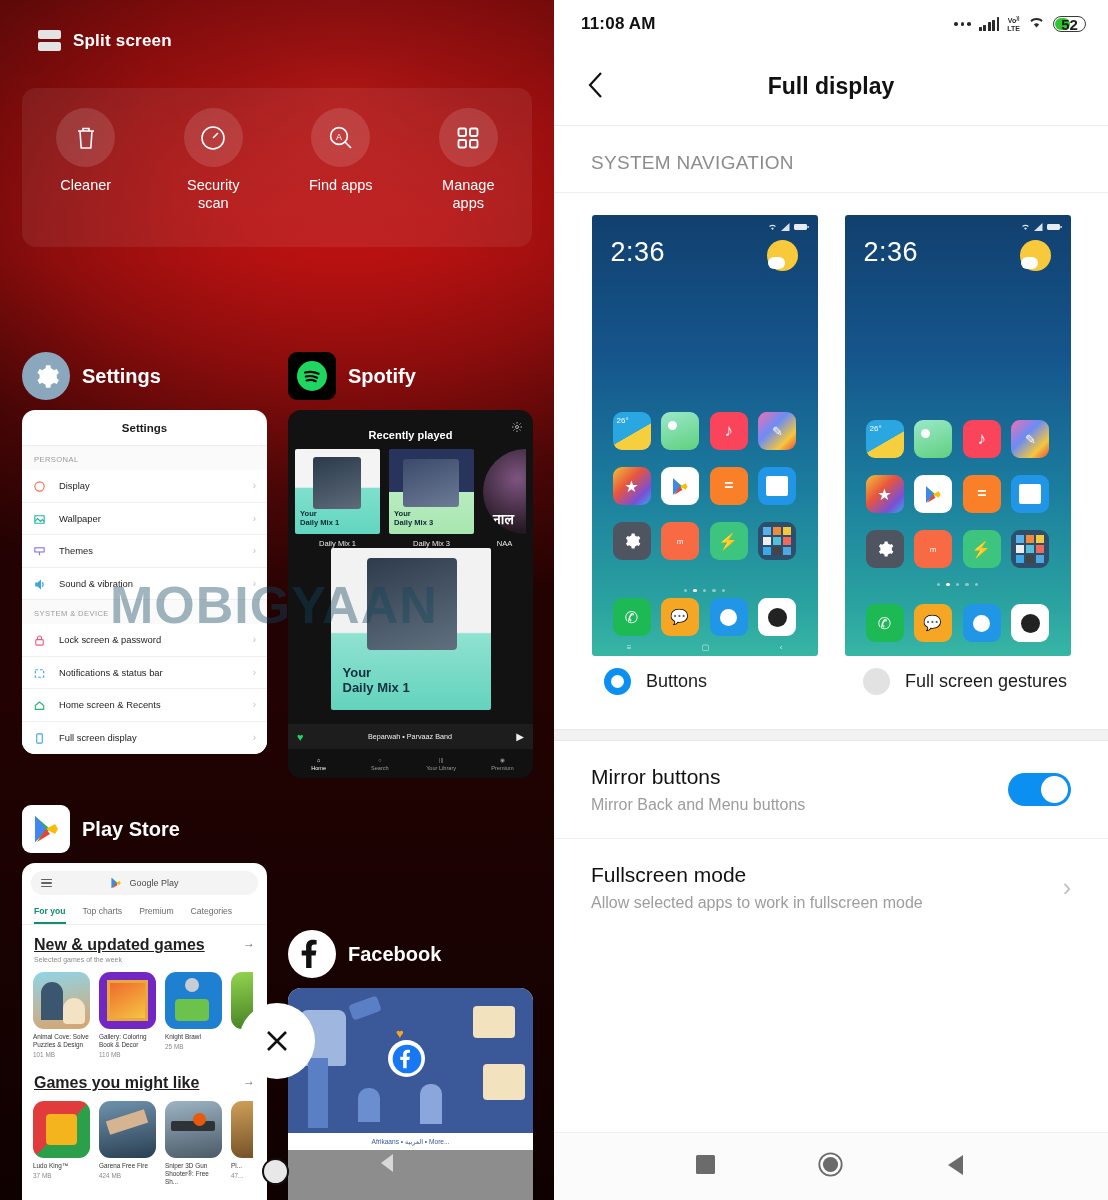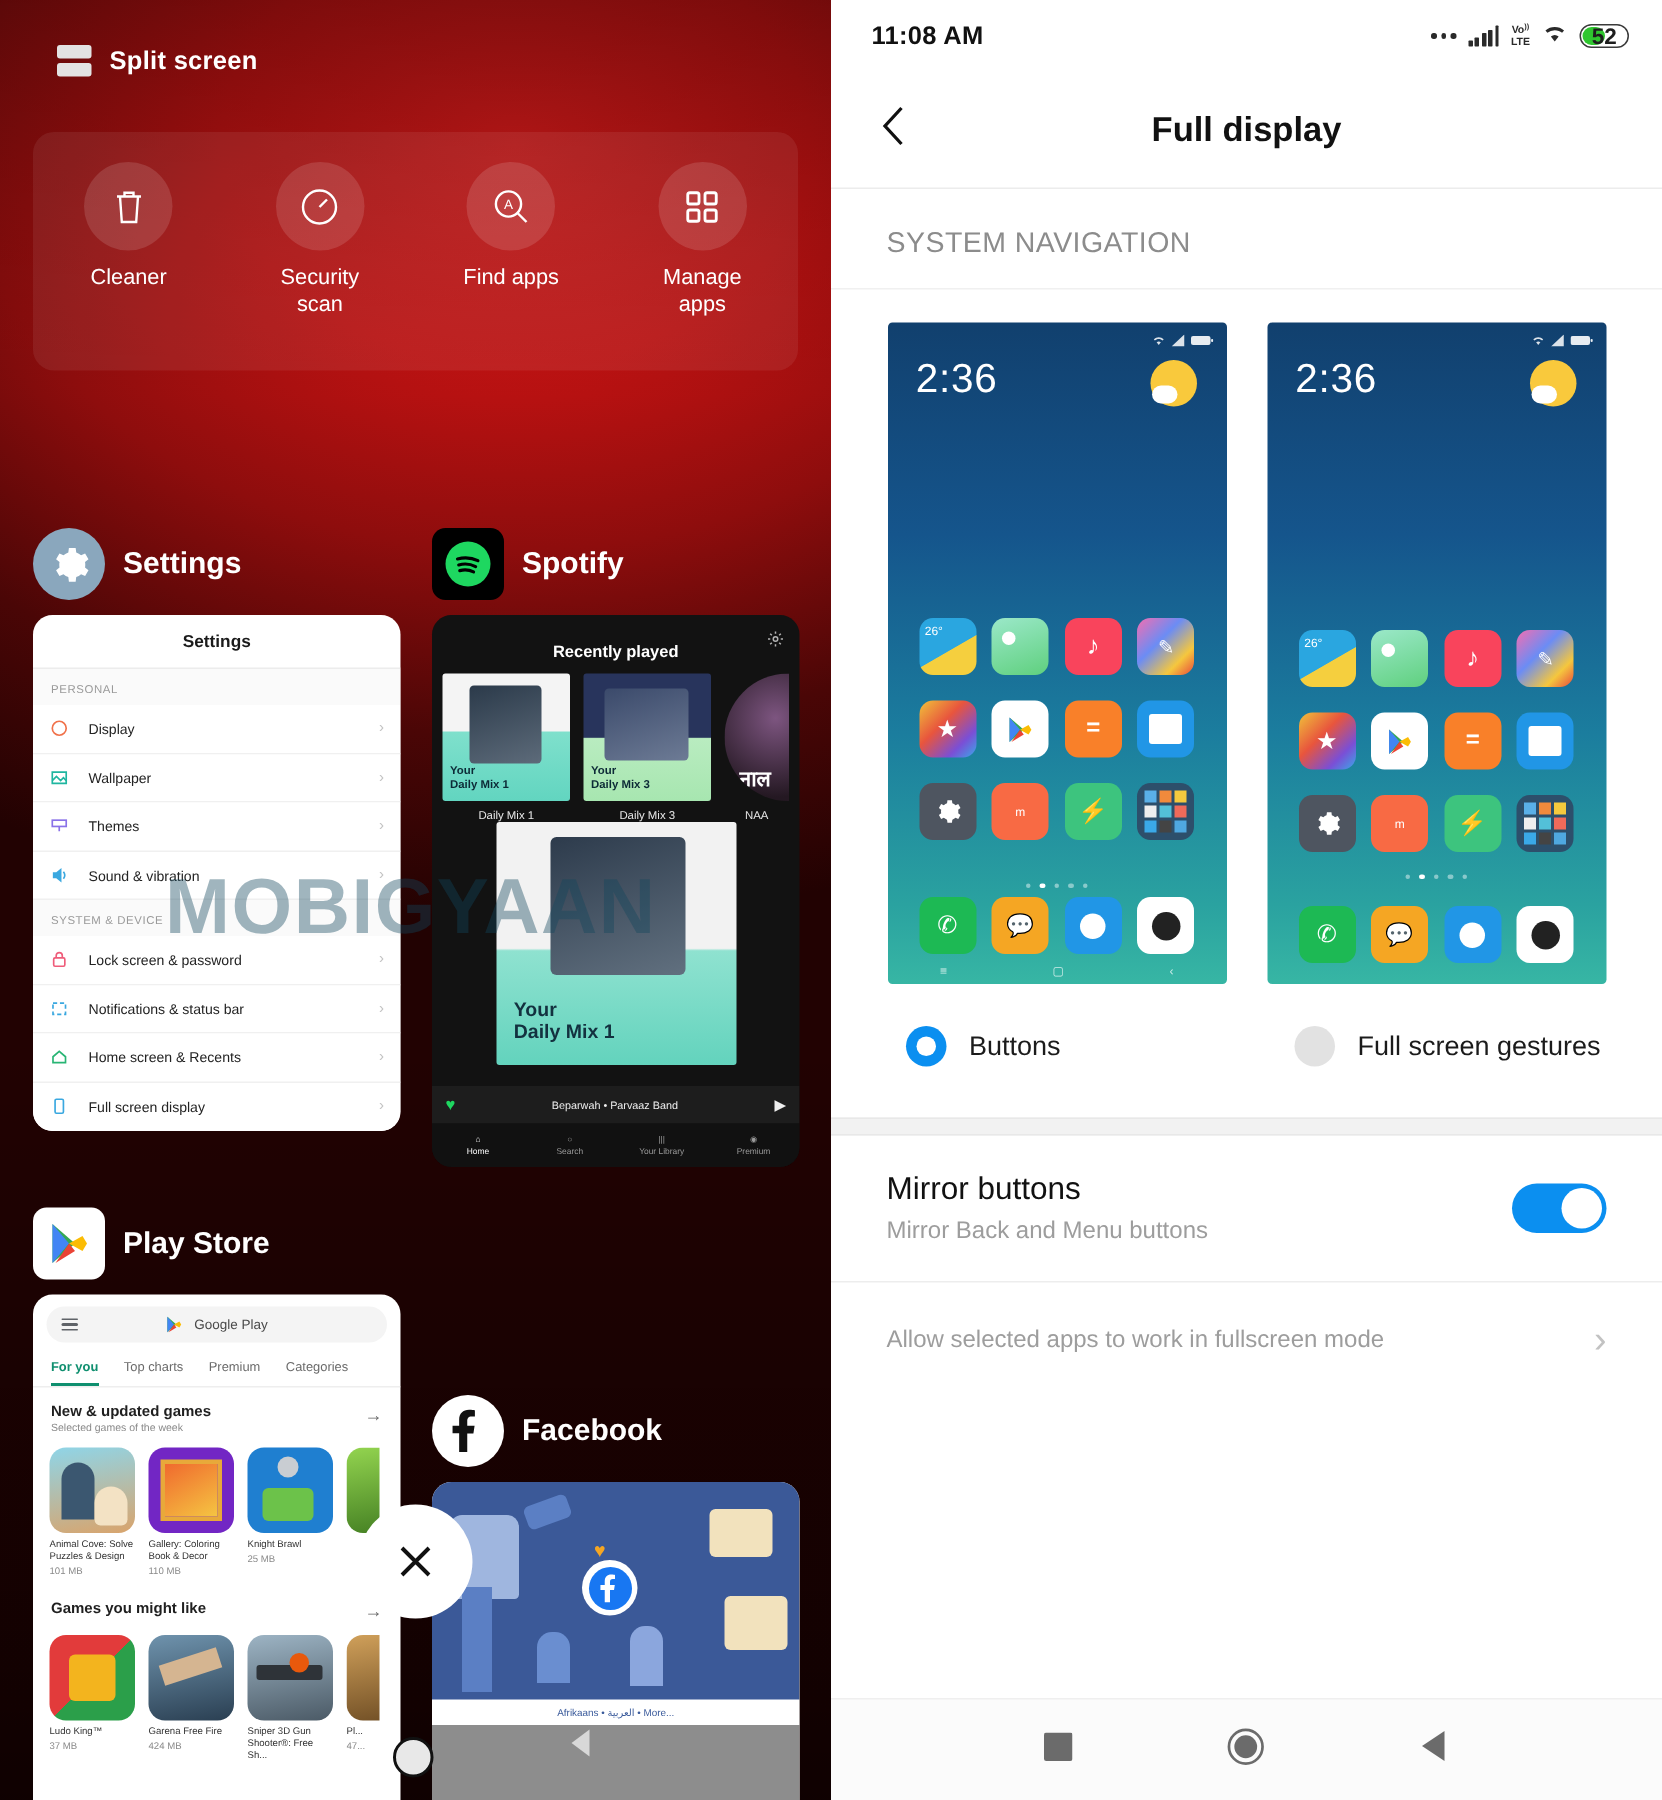--- a/index.html
+++ b/index.html
@@ -77,21 +77,21 @@
   .sp-nav div.on{ color:#fff;}
 
   
   .ps-search{ margin:8px 9px 0; height:24px; border-radius:12px; background:#f4f4f4; display:flex; align-items:center; justify-content:center; gap:7px; font-size:9px; color:#4a4a4a; position:relative;}
   .ps-burger{ position:absolute; left:10px; width:11px; height:9px; display:flex; flex-direction:column; justify-content:space-between;}
   .ps-burger i{ height:1.4px; background:#5f6368; border-radius:1px;}
   .ps-tabs{ display:flex; gap:17px; padding:11px 12px 0; font-size:8.6px; color:#6b6b6b; border-bottom:1px solid #eee;}
   .ps-tabs .on{ color:#0f8f6f; font-weight:700; border-bottom:2px solid #0f8f6f; padding-bottom:6px;}
   .ps-tabs span{ padding-bottom:6px; white-space:nowrap;}
   .ps-sec{ display:flex; align-items:flex-start; justify-content:space-between; padding:11px 12px 0;}
-  .ps-sec h4{ font-size:10px; color:#1f1f1f;}
+  .ps-sec h4{ font-size:16px; color:#1f1f1f;text-decoration:underline;}
   .ps-sec p{ font-size:7px; color:#8a8a8a; margin-top:2px;}
   .ps-apps{ display:flex; gap:9px; padding:9px 11px 0;}
   .ps-app{ width:57px;}
   .ps-ic{ width:57px; height:57px; border-radius:11px; overflow:hidden; position:relative;}
   .ps-nm{ font-size:6.4px; color:#333; line-height:1.25; margin-top:4px;}
   .ps-sz{ font-size:6.4px; color:#8a8a8a; margin-top:2px;}
 
   
   .fb-hero{ height:145px; background:#3b5998; position:relative; overflow:hidden;}
   .fb-langs{ background:#fff; text-align:center; font-size:6.6px; color:#3a5a9b; padding:5px 0 4px;}
@@ -139,21 +139,21 @@
   .ph .psun::after{ content:""; position:absolute; left:1px; bottom:2px; width:17px; height:12px; background:#fff; border-radius:9px;}
   .grid{ position:absolute; left:21px; right:21px; top:197px; display:grid; grid-template-columns:repeat(4,38px); gap:0; justify-content:space-between; row-gap:17px;}
   .gi{ width:38px; height:38px; border-radius:9px; position:relative; overflow:hidden; display:flex; align-items:center; justify-content:center;}
   .dotsrow{ position:absolute; bottom:64px; left:0; right:0; display:flex; justify-content:center; gap:6px;}
   .dotsrow i{ width:3.4px; height:3.4px; border-radius:50%; background:rgba(255,255,255,.45);}
   .dotsrow i.on{ background:#fff;}
   .dock{ position:absolute; bottom:20px; left:21px; right:21px; display:flex; justify-content:space-between;}
   .dock .gi{ width:38px; height:38px;}
   .pnav{ position:absolute; bottom:0; left:0; right:0; height:18px; display:flex; align-items:center; justify-content:space-around; color:rgba(255,255,255,.75); font-size:8px;}
 
-  .radios{ display:flex; padding:28px 0 34px; }
+  .radios{ display:flex; padding:12px 0 34px; }
   .radio{ flex:1; display:flex; align-items:center; gap:15px; padding-left:50px;}
   .radio:nth-child(2){ padding-left:14px;}
   .rc{ width:27px; height:27px; border-radius:50%; background:#e2e2e2;}
   .rc.on{ background:#0b8ff0; position:relative;}
   .rc.on::after{ content:""; position:absolute; inset:7px; border-radius:50%; background:#fff;}
   .rl{ font-size:18px; color:#1b1b1b;}
 
   .gap{ height:12px; background:#f2f2f2; border-top:1px solid #e8e8e8; border-bottom:1px solid #e8e8e8;}
 
   .prow{ padding:24px 37px 24px 37px; border-bottom:1px solid #ededed; display:flex; align-items:center; justify-content:space-between;}
@@ -780,20 +780,21 @@
     <div class="prow">
       <div>
         <div class="tt">Mirror buttons</div>
         <div class="ss">Mirror Back and Menu buttons</div>
       </div>
       <span class="toggle"></span>
     </div>
 
     <div class="prow" style="border-bottom:none">
       <div>
+        <div class="tt">Fullscreen mode</div>
         <div class="ss">Allow selected apps to work in fullscreen mode</div>
       </div>
       <span class="chev">›</span>
     </div>
 
     <div class="rnav">
       <span><svg width="19" height="19" viewBox="0 0 19 19" fill="#6b6b6b">
             <rect width="19" height="19" rx="1.5"></rect>
           </svg></span>
       <span><svg width="25" height="25" viewBox="0 0 25 25" fill="none">

